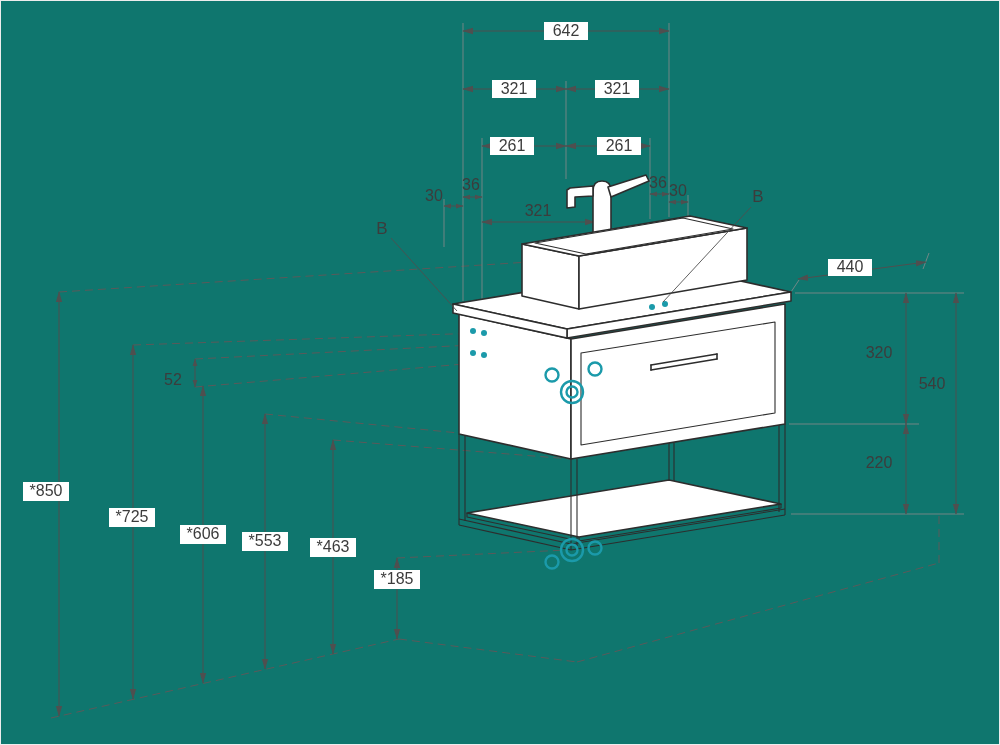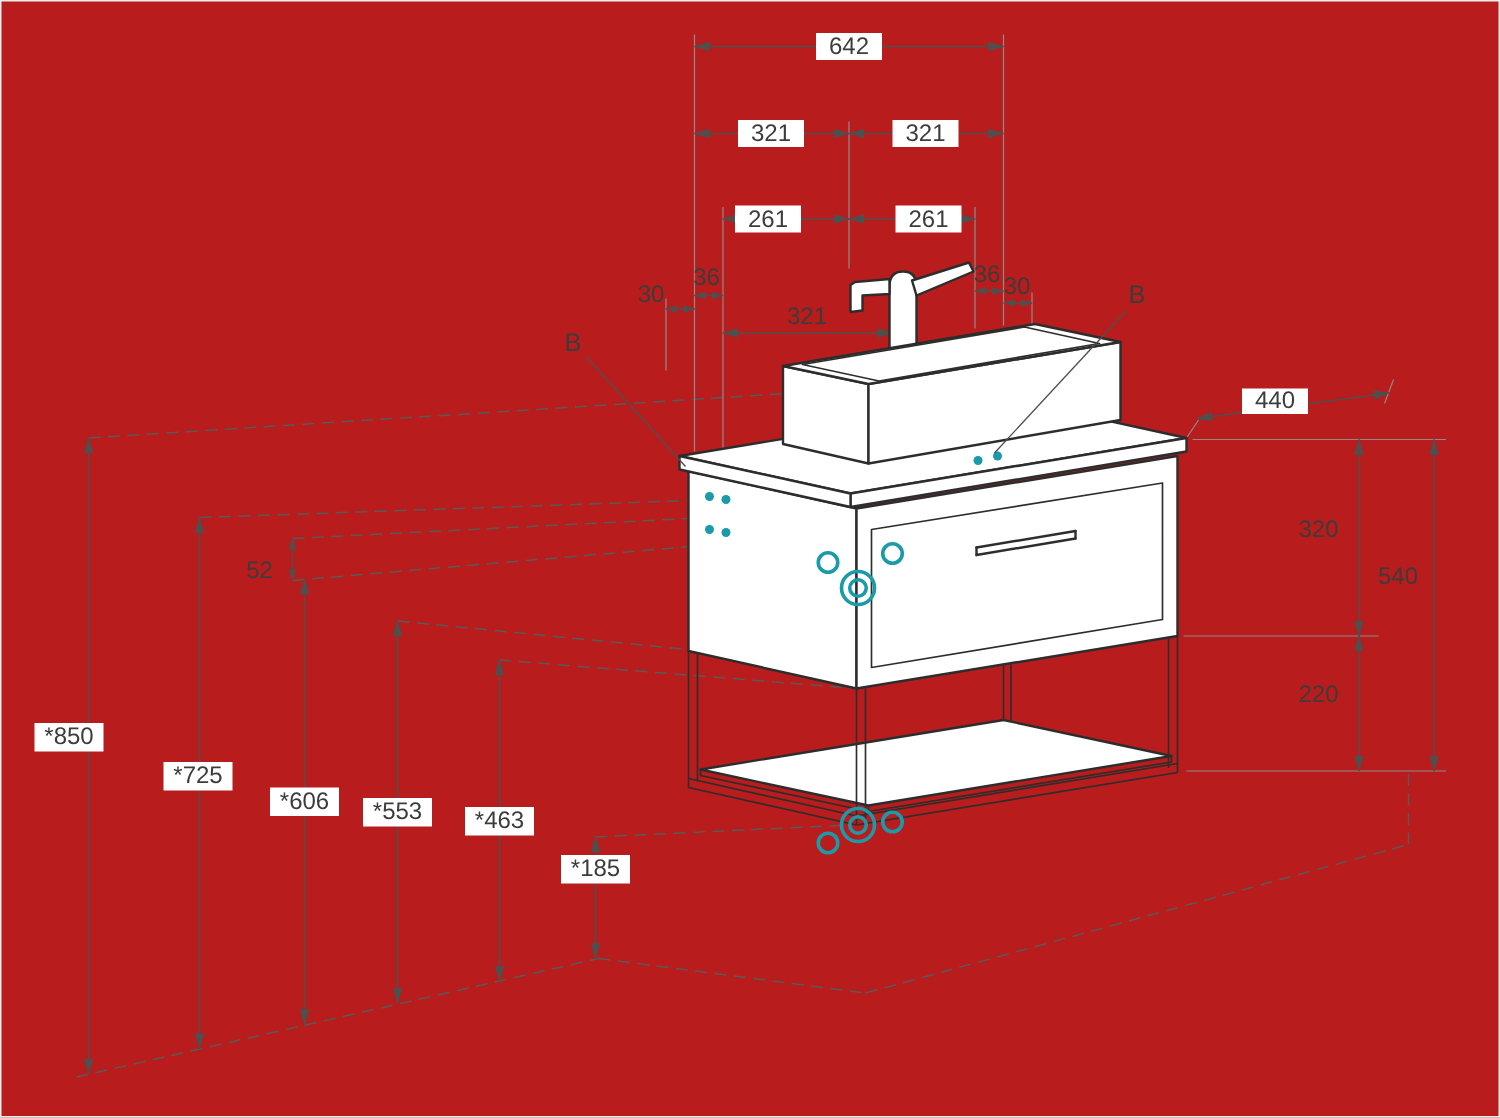--- a/index.html
+++ b/index.html
@@ -1,16 +1,16 @@
 <!DOCTYPE html>
 <html><head>
 <meta charset="utf-8">
 <style>
   html,body{margin:0;padding:0;background:#ffffff;}
-  .stage{width:1000px;height:745px;position:relative;background:#b91c1c;border:1px solid #ededed;box-sizing:border-box;font-family:"Liberation Sans",sans-serif;}
+  .stage{width:1000px;height:745px;position:relative;background:#0f766e;border:1px solid #ededed;box-sizing:border-box;font-family:"Liberation Sans",sans-serif;}
   svg{display:block;}
   .obj{stroke:#2d2d2d;stroke-width:1.6;fill:none;stroke-linejoin:round;stroke-linecap:round;}
   .objw{stroke:#2d2d2d;stroke-width:1.6;fill:#ffffff;stroke-linejoin:round;}
   .objthin{stroke:#2d2d2d;stroke-width:1.1;fill:none;stroke-linejoin:round;}
   .dim{stroke:#4f4f4f;stroke-width:1;fill:none;}
   .ext{stroke:#8c8c8c;stroke-width:0.8;fill:none;}
   .dash{stroke:#5a5a5a;stroke-width:1;fill:none;stroke-dasharray:8 5;}
   .lead{stroke:#4f4f4f;stroke-width:0.9;fill:none;}
   .lbl{font:16px "Liberation Sans",sans-serif;fill:#3c3c3c;text-anchor:middle;}
   .lblB{font:17px "Liberation Sans",sans-serif;fill:#3c3c3c;text-anchor:middle;}

